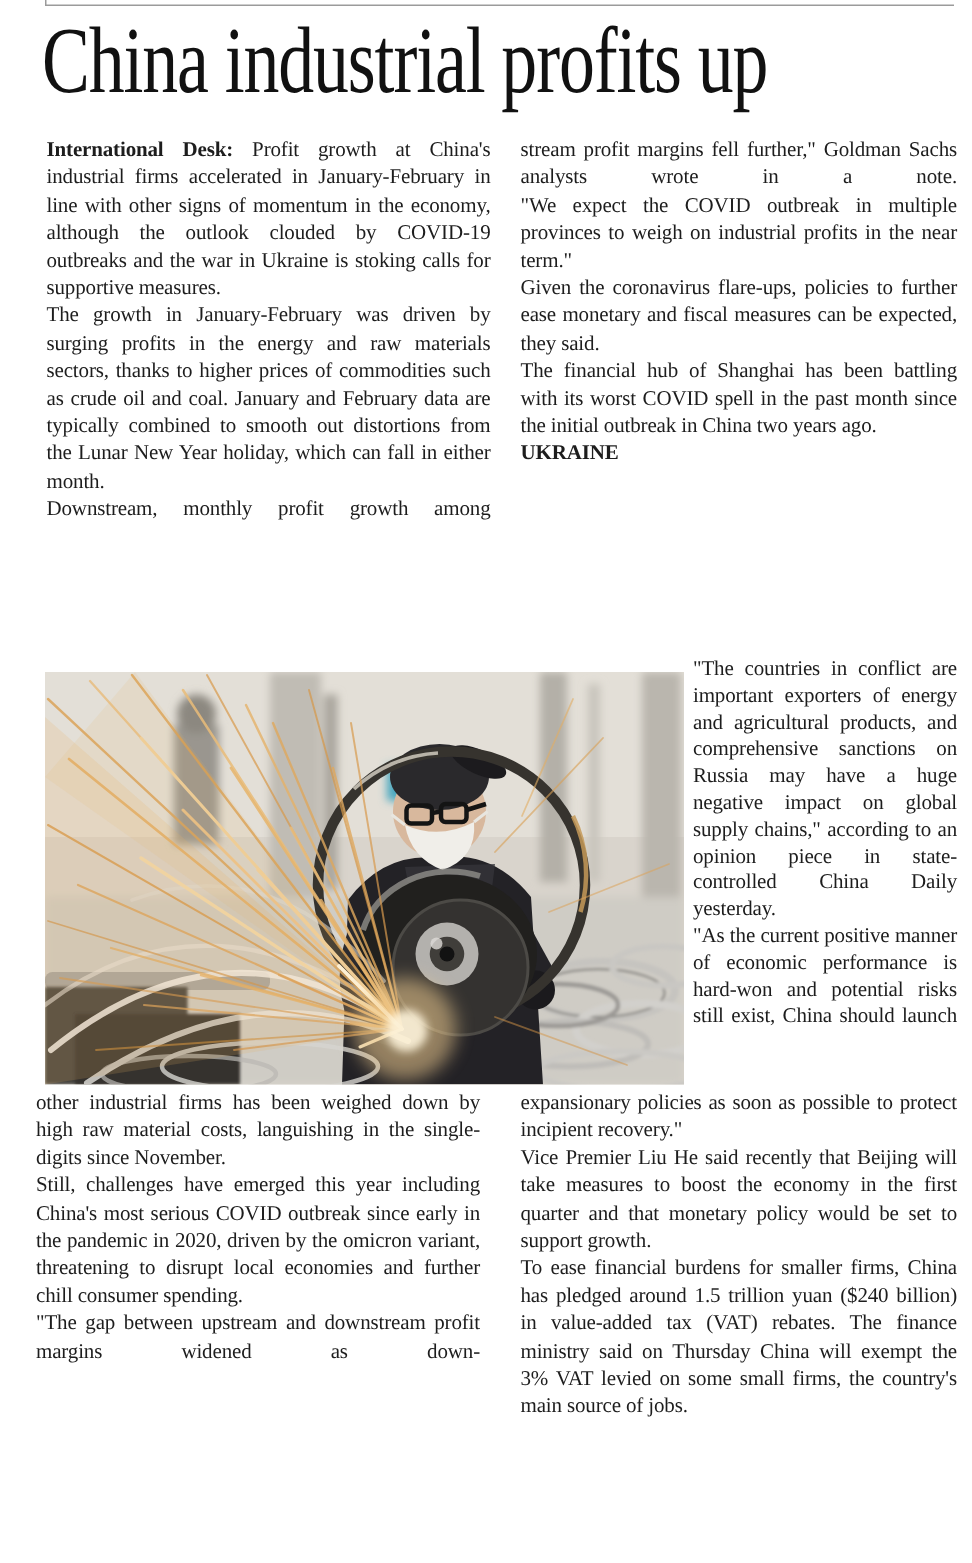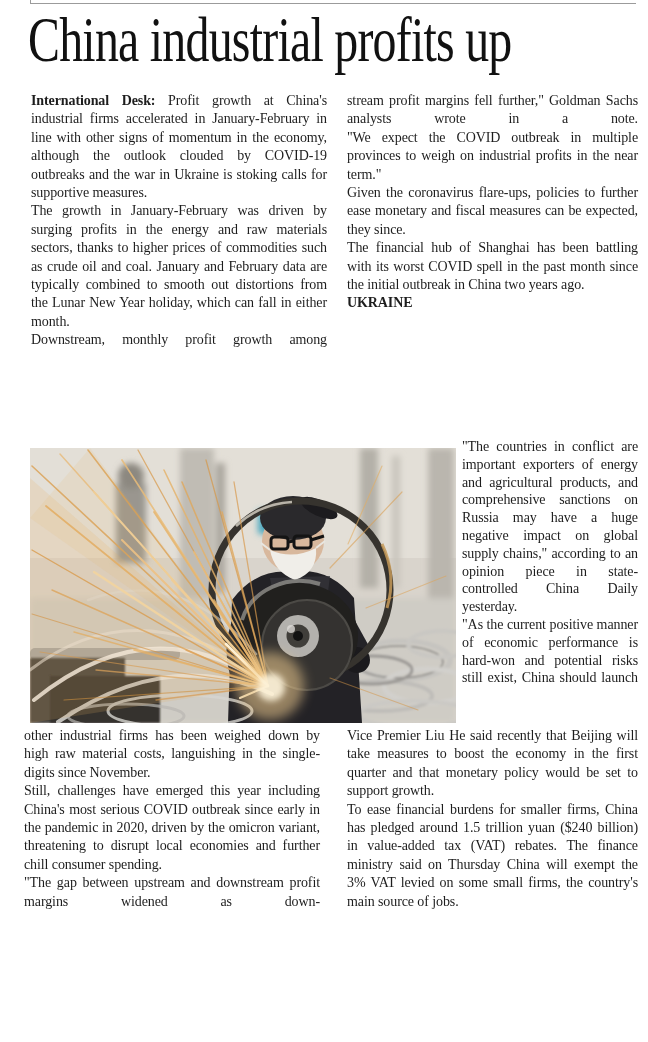--- a/index.html
+++ b/index.html
@@ -44,21 +44,21 @@
 
 <div class="block" id="left-top">
   <p><b class="lead-label">International Desk:</b><span> Profit growth at China's industrial firms accelerated in January-February in line with other signs of momentum in the economy, although the outlook clouded by COVID-19 outbreaks and the war in Ukraine is stoking calls for supportive measures.</span></p>
   <p>The growth in January-February was driven by surging profits in the energy and raw materials sectors, thanks to higher prices of commodities such as crude oil and coal. January and February data are typically combined to smooth out distortions from the Lunar New Year holiday, which can fall in either month.</p>
   <p class="cont">Downstream, monthly profit growth among</p>
 </div>
 
 <div class="block" id="right-top">
   <p class="cont">stream profit margins fell further," Goldman Sachs analysts wrote in a note.</p>
   <p>"We expect the COVID outbreak in multiple provinces to weigh on industrial profits in the near term."</p>
-  <p>Given the coronavirus flare-ups, policies to further ease monetary and fiscal measures can be expected, they since.</p>
+  <p>Given the coronavirus flare-ups, policies to further ease monetary and fiscal measures can be expected, they said.</p>
   <p>The financial hub of Shanghai has been battling with its worst COVID spell in the past month since the initial outbreak in China two years ago.</p>
   <p class="subhead">UKRAINE</p>
 </div>
 
 <figure class="photo">
   <svg width="426" height="275" viewBox="0 0 426 275" xmlns="http://www.w3.org/2000/svg">
     <defs>
       <filter id="b3" x="-30%" y="-30%" width="160%" height="160%">
           <feGaussianBlur stdDeviation="3"></feGaussianBlur>
         </filter>
@@ -194,15 +194,16 @@
   <p class="cont">"As the current positive manner of economic performance is hard-won and potential risks still exist, China should launch</p>
 </div>
 
 <div class="block" id="left-bottom">
   <p>other industrial firms has been weighed down by high raw material costs, languishing in the single-digits since November.</p>
   <p>Still, challenges have emerged this year including China's most serious COVID outbreak since early in the pandemic in 2020, driven by the omicron variant, threatening to disrupt local economies and further chill consumer spending.</p>
   <p class="cont">"The gap between upstream and downstream profit margins widened as down-</p>
 </div>
 
 <div class="block" id="right-bottom">
+  <p>expansionary policies as soon as possible to protect incipient recovery."</p>
   <p>Vice Premier Liu He said recently that Beijing will take measures to boost the economy in the first quarter and that monetary policy would be set to support growth.</p>
   <p>To ease financial burdens for smaller firms, China has pledged around 1.5 trillion yuan ($240 billion) in value-added tax (VAT) rebates. The finance ministry said on Thursday China will exempt the 3% VAT levied on some small firms, the country's main source of jobs.</p>
 </div>
 
 </body></html>

